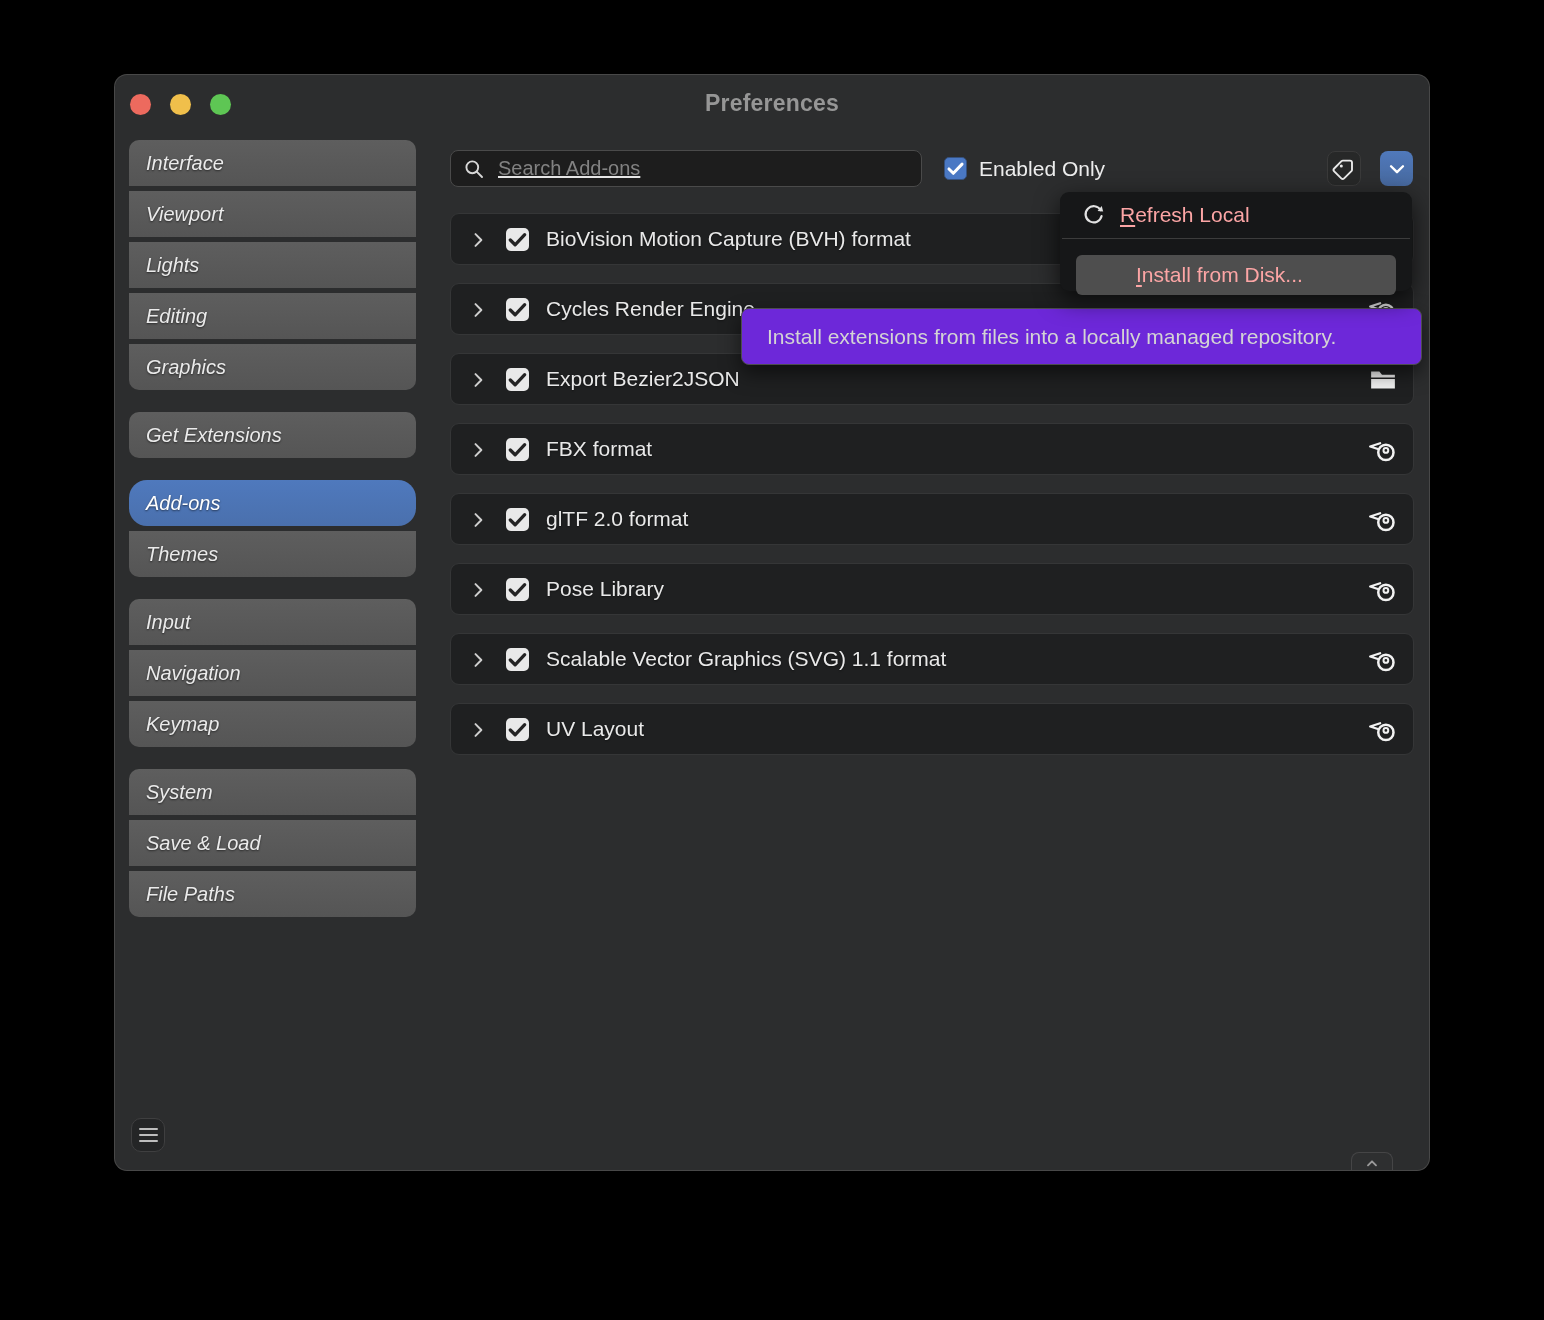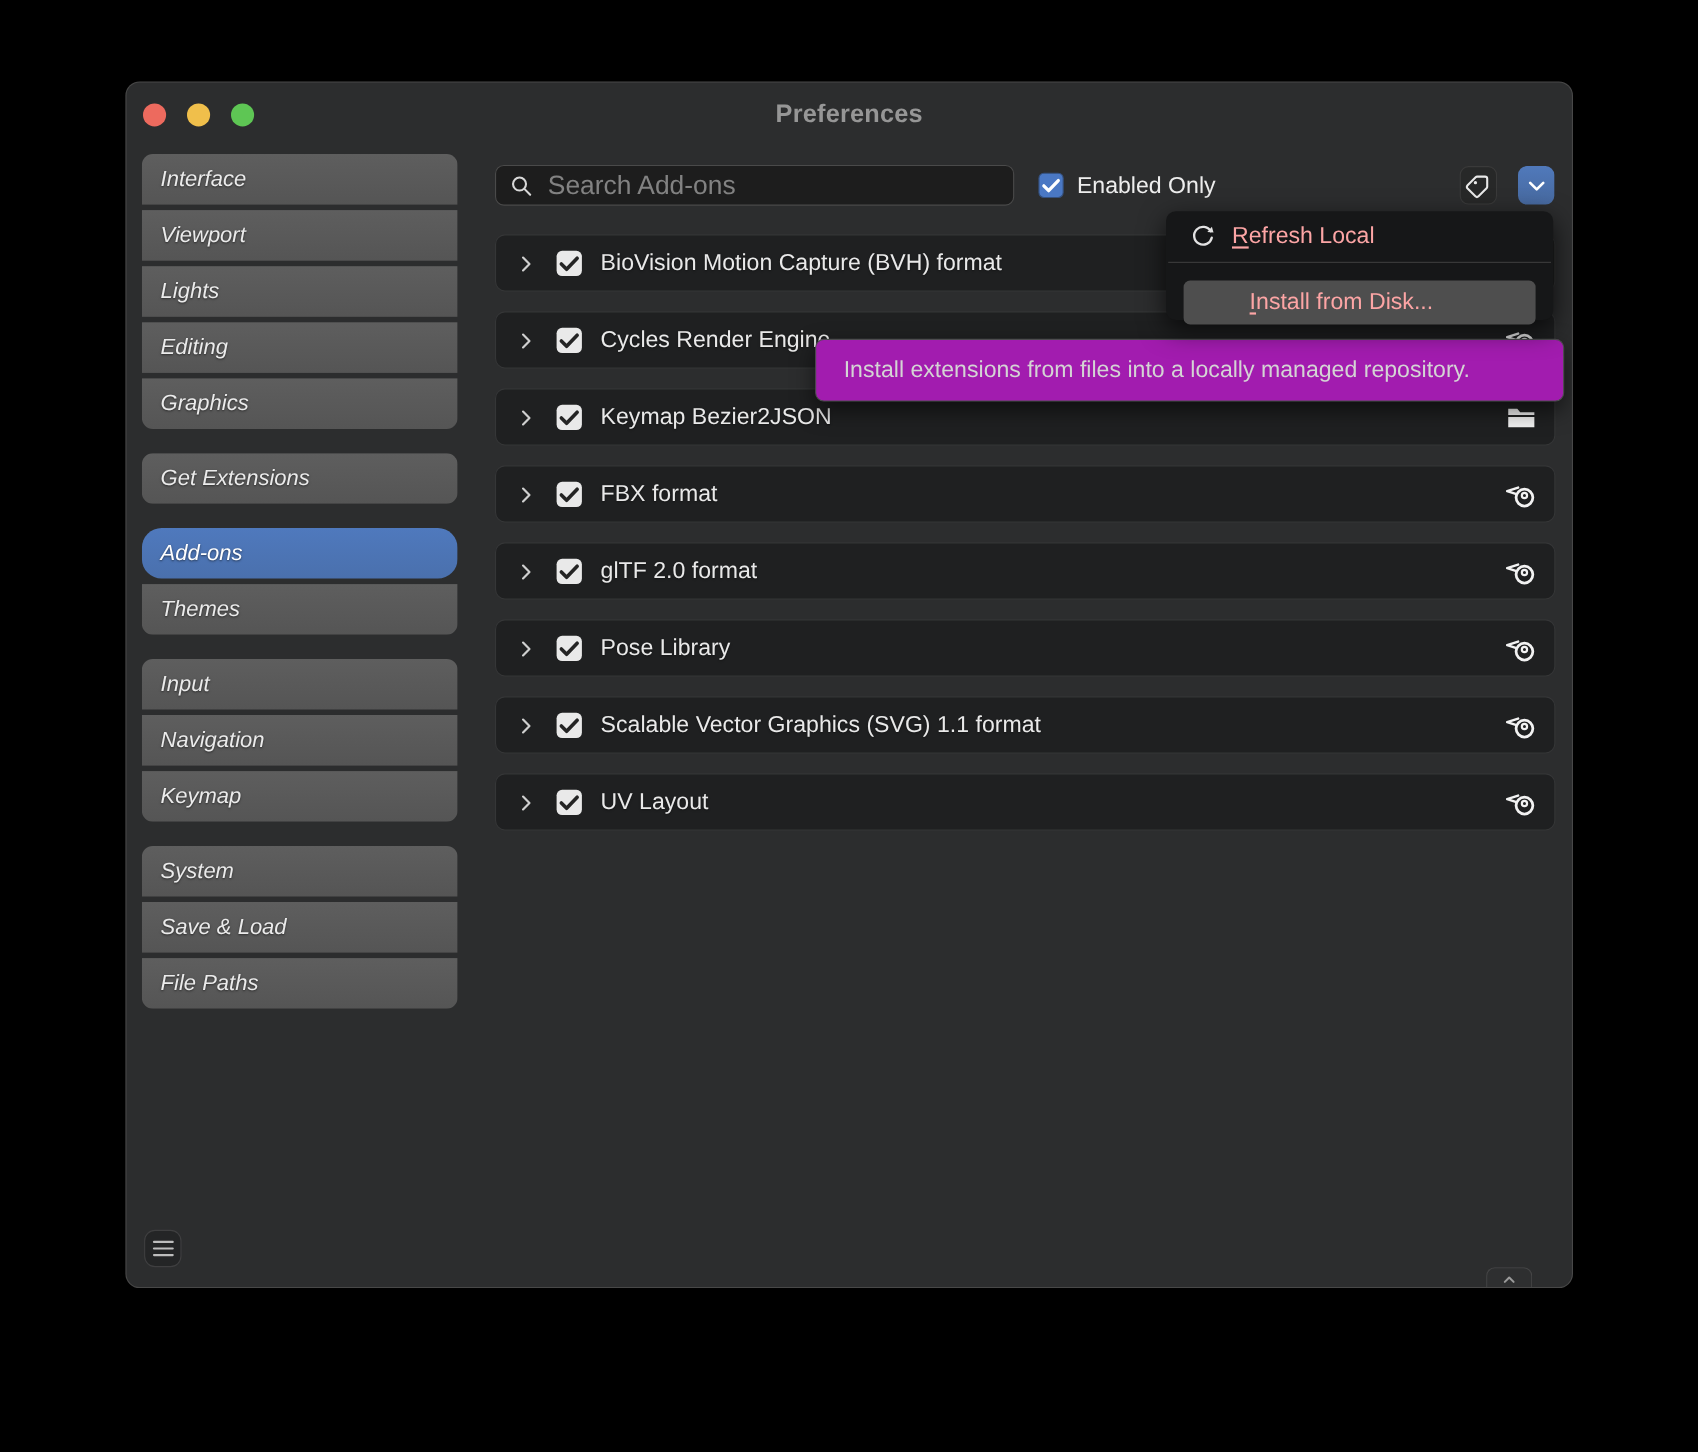--- a/index.html
+++ b/index.html
@@ -37,22 +37,23 @@
   
   .toolbar { position:absolute; left:335px; top:75px; width:964px; height:37px; }
   .searchbox {
     position:absolute; left:0; top:0; width:472px; height:37px;
     background:#1d1d1d; border:1px solid #4a4a4a; border-radius:8px;
     display:flex; align-items:center;
   }
   .searchbox svg { width:24px; height:24px; margin-left:11px; color:#d8d8d8; flex:0 0 auto; }
   .searchbox input {
     flex:1; background:transparent; border:none; outline:none;
-    color:#fde047; font-size:24px; padding:0 10px 0 12px;
+    color:#e5e5e5; font-size:20px; padding:0 10px 0 12px;
     font-family:"Liberation Sans","DejaVu Sans",sans-serif;
+    text-decoration:underline;
   }
   .searchbox input::placeholder { color:#828282; }
 
   .cbx {
     position:absolute; width:23px; height:23px; border-radius:5px; top:7px;
   }
   .cbx-blue { left:494px; background:#4a78c4; border:1px solid #35517f; }
   .cbx svg { width:100%; height:100%; color:#fff; display:block; }
   .enabled-label {
     position:absolute; left:529px; top:0; line-height:37px;
@@ -101,21 +102,21 @@
   .menu-sep { height:1px; background:#3c3c3c; margin:0 2px; }
   .menu-item.highlight {
     height:40px; margin:16px; border-radius:6px; background:#4e4e4e;
   }
   .menu-item.highlight .mi-label { line-height:40px; }
   .mn { text-decoration:underline; text-underline-offset:3px; }
 
   
   .tooltip {
     position:absolute; left:626px; top:233px; width:681px; height:57px;
-    background:#a21caf; border:1px solid #4d4d4f; border-radius:8px; z-index:25;
+    background:#6d28d9; border:1px solid #4d4d4f; border-radius:8px; z-index:25;
     color:#d4d4d4; font-size:21px; line-height:55px; padding-left:25px;
     white-space:nowrap; box-shadow:0 8px 20px rgba(0,0,0,.55);
   }
 
   
   .burger {
     position:absolute; left:16px; top:1043px; width:34px; height:34px;
     background:#242526; border:1px solid #3f3f40; border-radius:10px;
     display:flex; flex-direction:column; justify-content:center; gap:4px; align-items:center;
   }
@@ -264,21 +265,21 @@
 
     <div class="addon-row">
       <svg class="row-chevron">
           <use href="#sym-chevron-right"></use>
         </svg>
       <div class="row-check">
           <svg>
             <use href="#sym-check"></use>
           </svg>
         </div>
-      <span class="row-label">Keymap Bezier2JSON</span>
+      <span class="row-label">Export Bezier2JSON</span>
       <svg class="row-icon">
           <use href="#sym-folder"></use>
         </svg>
     </div>
 
     <div class="addon-row">
       <svg class="row-chevron">
           <use href="#sym-chevron-right"></use>
         </svg>
       <div class="row-check">

